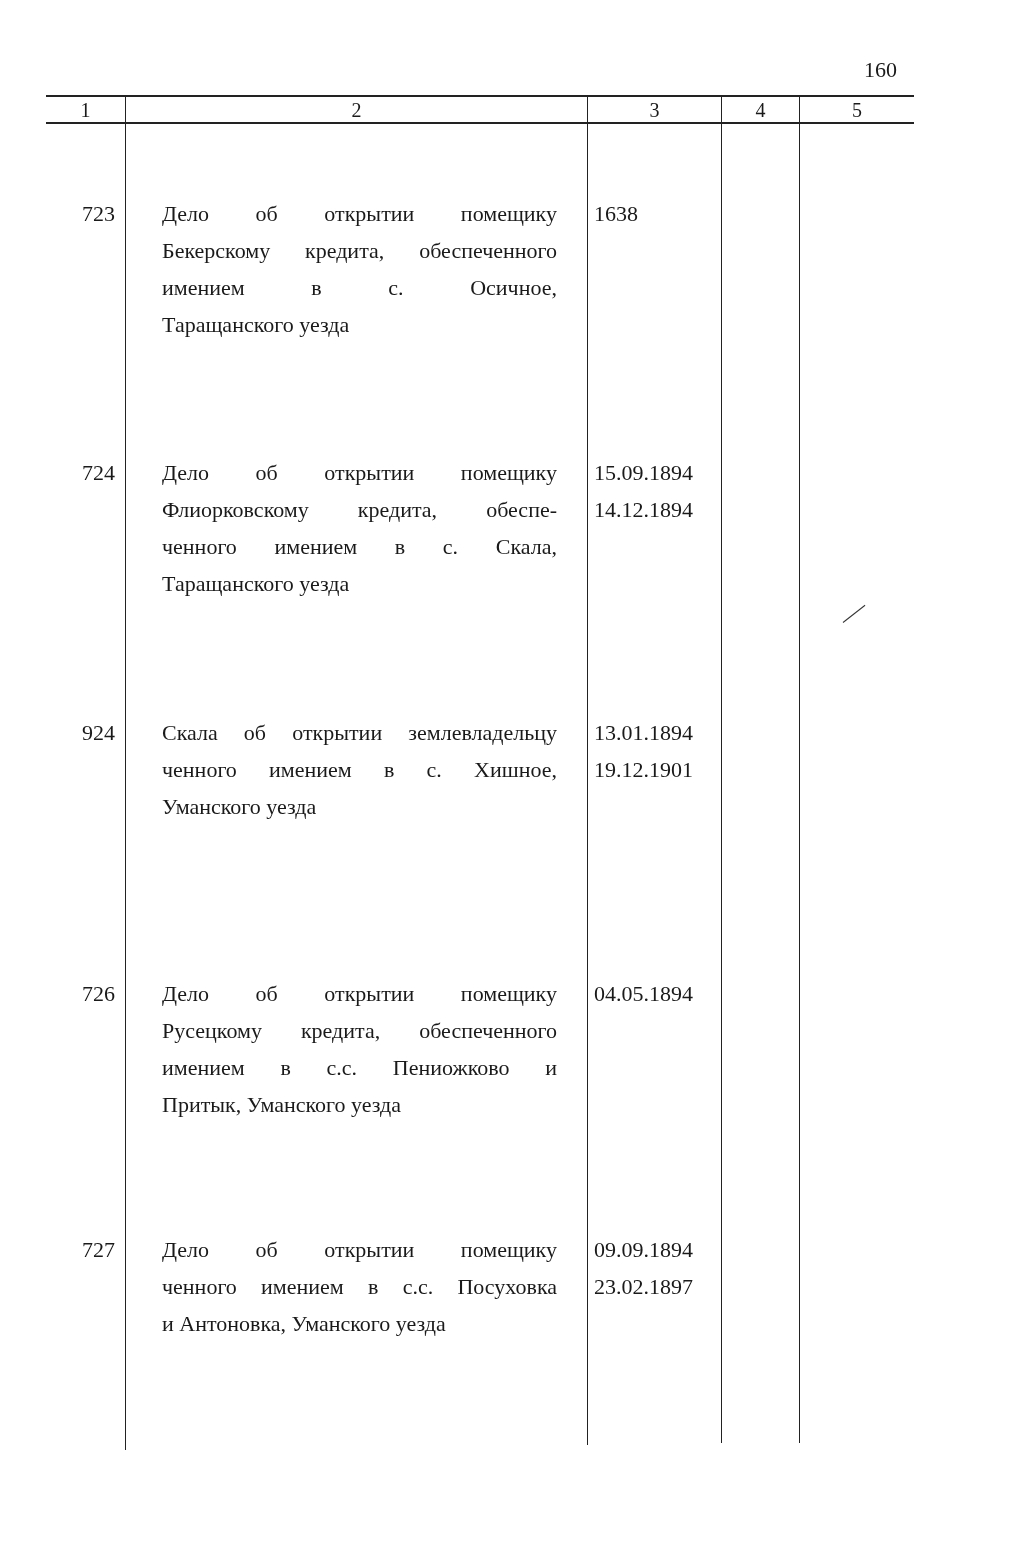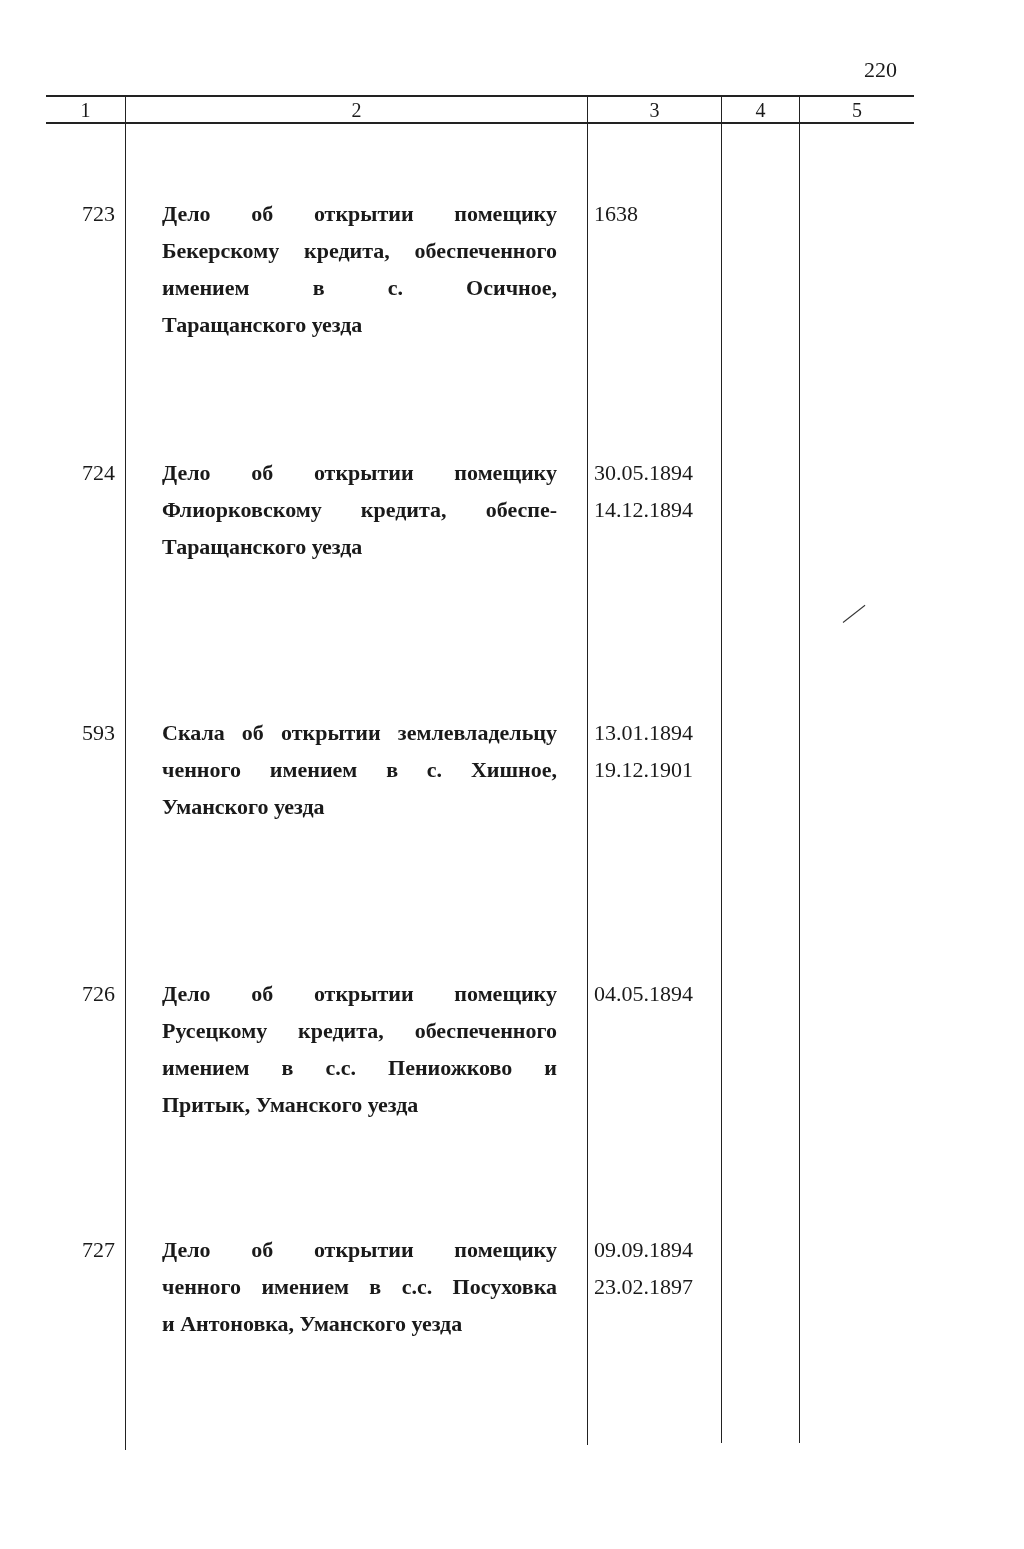--- a/index.html
+++ b/index.html
@@ -67,21 +67,20 @@
       top: 0;
     }
     .entry-desc {
       position: absolute;
       left: 162px;
       width: 395px;
       font-size: 22px;
       line-height: 37px;
       top: 0;
       text-align: justify;
-      font-weight: bold;
     }
     .entry-desc .ln {
       display: block;
       text-align: justify;
       text-align-last: justify;
       white-space: nowrap;
     }
     .entry-desc .ln.last {
       text-align-last: left;
     }
@@ -102,21 +101,21 @@
       width: 28px;
       height: 0;
       border-top: 1px solid #333;
       transform: rotate(-38deg);
       transform-origin: left center;
     }
   </style>
 </head>
 <body>
 
-<div class="page-number">220</div>
+<div class="page-number">160</div>
 
 <div class="hdr-line hdr-top"></div>
 <div class="hdr-line hdr-bottom"></div>
 <div class="hdr-cell" style="left:46px;width:79px;">1</div>
 <div class="hdr-cell" style="left:126px;width:461px;">2</div>
 <div class="hdr-cell" style="left:588px;width:133px;">3</div>
 <div class="hdr-cell" style="left:722px;width:77px;">4</div>
 <div class="hdr-cell" style="left:800px;width:114px;">5</div>
 
 <div class="vrule v1"></div>
@@ -135,30 +134,31 @@
   <div class="entry-dates">
     <span>1638</span>
   </div>
 </div>
 
 <div class="entry" style="top:454px;">
   <div class="entry-num">724</div>
   <div class="entry-desc">
     <span class="ln">Дело об открытии помещику</span>
     <span class="ln">Флиорковскому кредита, обеспе-</span>
+    <span class="ln">ченного имением в с. Скала,</span>
     <span class="ln last">Таращанского уезда</span>
   </div>
   <div class="entry-dates">
-    <span>30.05.1894</span>
+    <span>15.09.1894</span>
     <span>14.12.1894</span>
   </div>
 </div>
 
 <div class="entry" style="top:714px;">
-  <div class="entry-num">593</div>
+  <div class="entry-num">924</div>
   <div class="entry-desc">
     <span class="ln">Скала об открытии землевладельцу</span>
     <span class="ln">ченного имением в с. Хишное,</span>
     <span class="ln last">Уманского уезда</span>
   </div>
   <div class="entry-dates">
     <span>13.01.1894</span>
     <span>19.12.1901</span>
   </div>
 </div>

